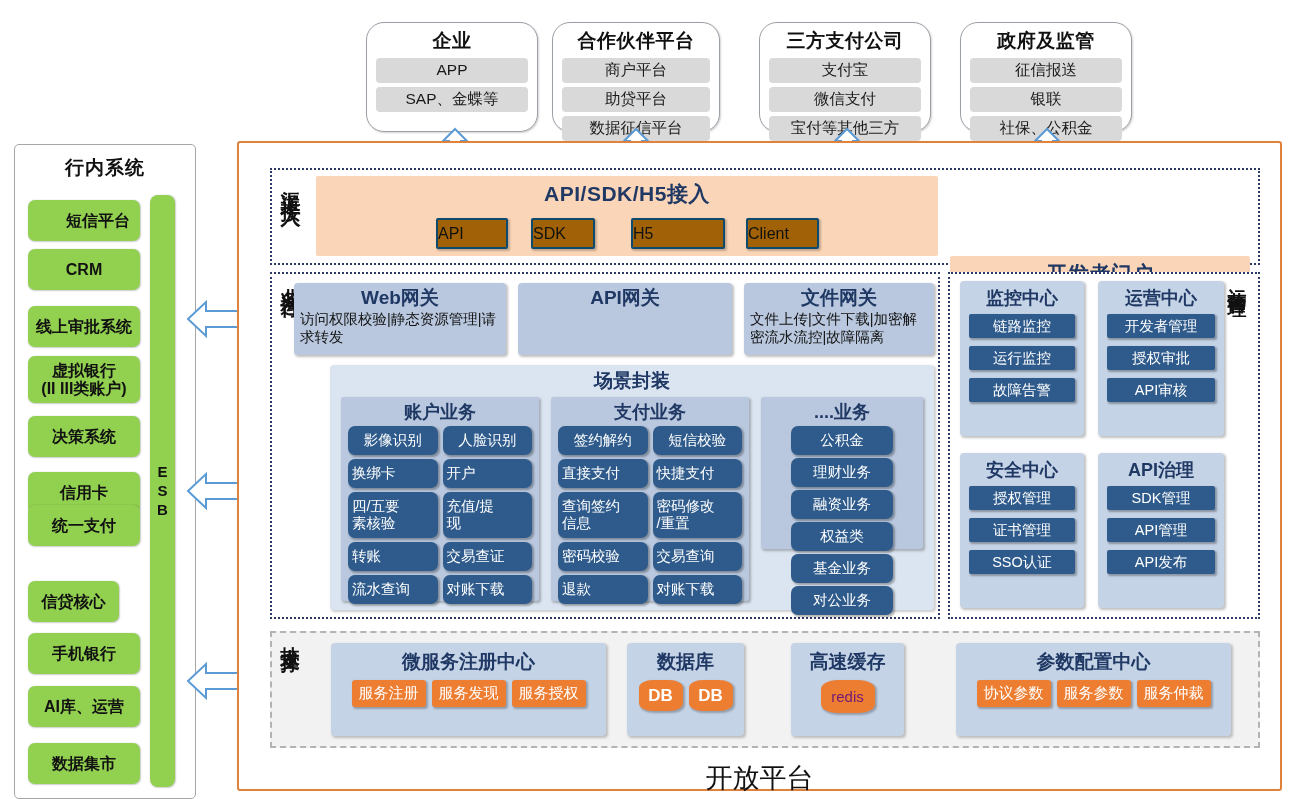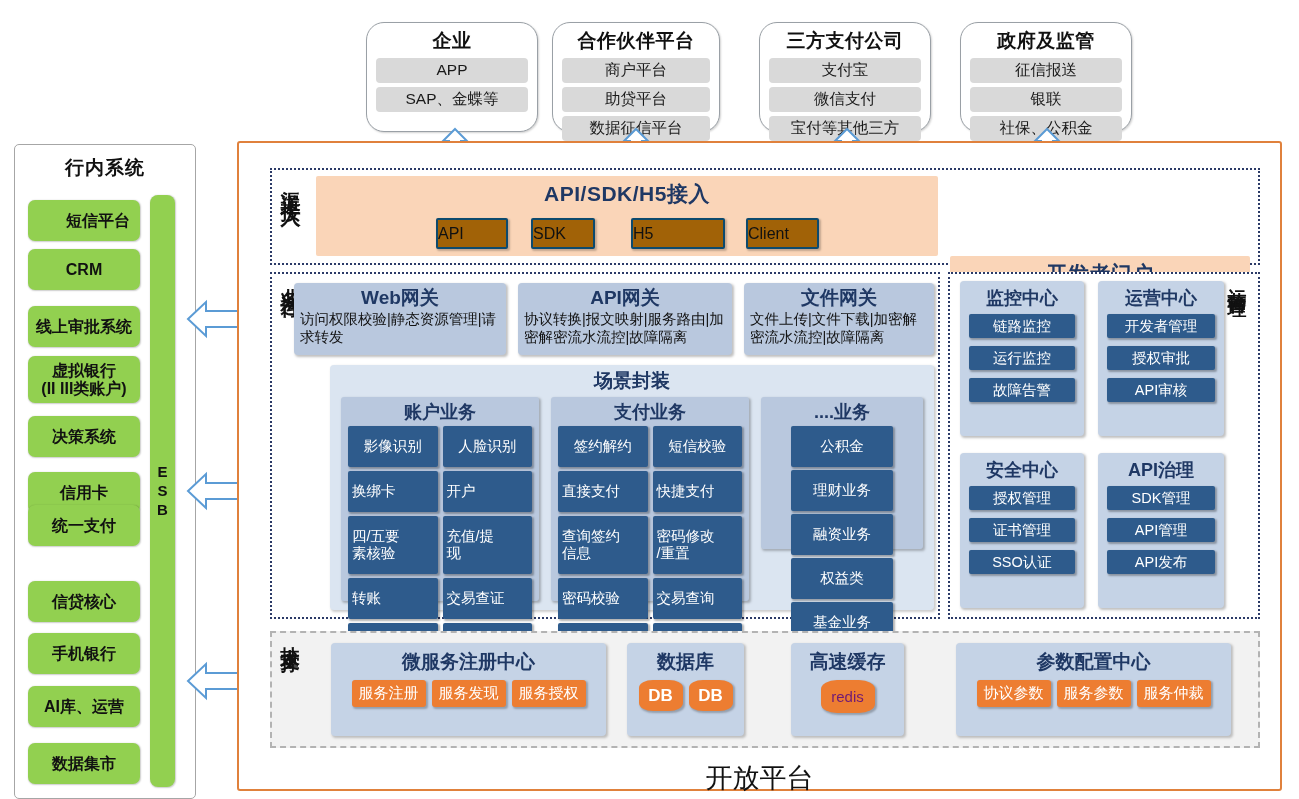--- a/index.html
+++ b/index.html
@@ -154,22 +154,22 @@
     text-align: center; font-weight: bold; font-size: 18px; color: #1f3864;
     padding: 3px 0 2px 0;
   }
   .biz-grid { display: flex; gap: 5px; padding: 0 7px 6px 7px; }
   .biz-col { display: flex; flex-direction: column; gap: 4px; flex: 1; }
   .darkblue-chip {
     background: #2e5b8c;
     color: #ffffff;
     font-size: 14.5px;
     line-height: 17px;
-    padding: 12px 4px;
-    border-radius: 2px;
+    padding: 6px 4px;
+    border-radius: 7px;
     box-shadow: 1.5px 1.5px 2px rgba(0,0,0,.3);
     text-align: left;
     min-height: 23px;
     display: flex; align-items: center;
   }
   .darkblue-chip.center { justify-content: center; text-align: center; }
 
   
   .ops-card {
     background: #c5d3e6;
@@ -299,21 +299,21 @@
 (II III类账户)</span></div>
   <div class="green-item abs" style="left:28px; top:416px; width:112px; height:41px;">
       <span>决策系统</span>
     </div>
   <div class="green-item abs" style="left:28px; top:472px; width:112px; height:41px;">
       <span>信用卡</span>
     </div>
   <div class="green-item abs" style="left:28px; top:505px; width:112px; height:41px;">
       <span>统一支付</span>
     </div>
-  <div class="green-item abs" style="left:28px; top:581px; width:112px; height:41px;">
+  <div class="green-item abs" style="left:28px; top:581px; width:91px; height:41px;">
       <span>信贷核心</span>
     </div>
   <div class="green-item abs" style="left:28px; top:633px; width:112px; height:41px;">
       <span>手机银行</span>
     </div>
   <div class="green-item abs" style="left:28px; top:686px; width:112px; height:41px;">
       <span>AI库、运营</span>
     </div>
   <div class="green-item abs" style="left:28px; top:743px; width:112px; height:41px;">
       <span>数据集市</span>
@@ -370,21 +370,20 @@
 
   <div class="band-dotted abs" style="left:270px; top:272px; width:670px; height:347px;"></div>
   <div class="vlabel abs" style="left:281px; top:272px; height:347px; display:flex; align-items:center; font-size:19px; letter-spacing:4px;">业务运行</div>
 
   <div class="gw-card abs" style="left:294px; top:283px; width:212px; height:72px;">
     <div class="gw-title">Web网关</div>
     <div class="gw-desc">访问权限校验|静态资源管理|请求转发</div>
   </div>
   <div class="gw-card abs" style="left:518px; top:283px; width:214px; height:72px;">
     <div class="gw-title">API网关</div>
-    <div class="gw-desc">协议转换|报文映射|服务路由|加密解密流水流控|故障隔离</div>
   </div>
   <div class="gw-card abs" style="left:744px; top:283px; width:190px; height:72px;">
     <div class="gw-title">文件网关</div>
     <div class="gw-desc">文件上传|文件下载|加密解密流水流控|故障隔离</div>
   </div>
 
   <div class="scene-wrap abs" style="left:330px; top:365px; width:604px; height:245px;">
     <div class="scene-title">场景封装</div>
   </div>
 

